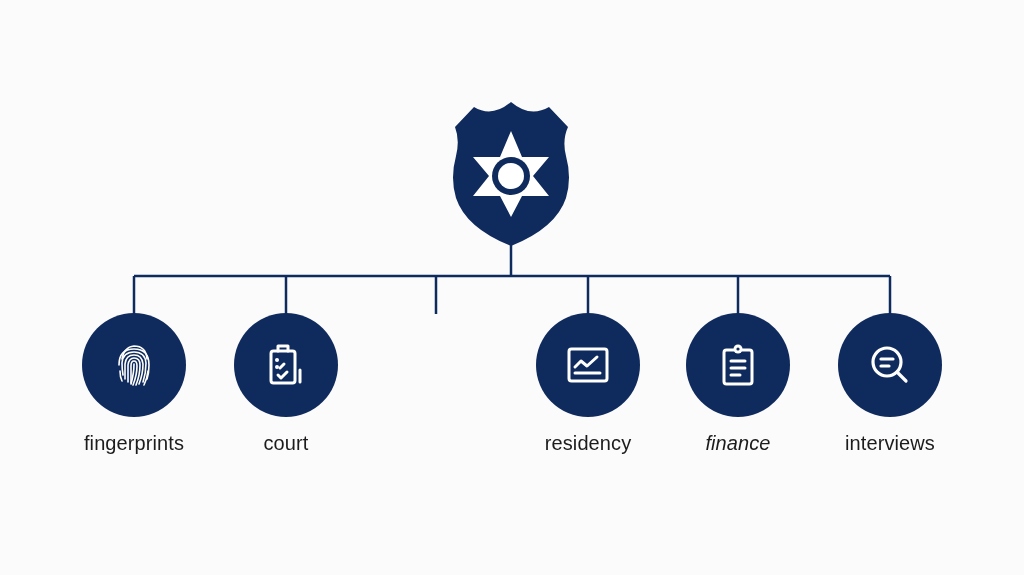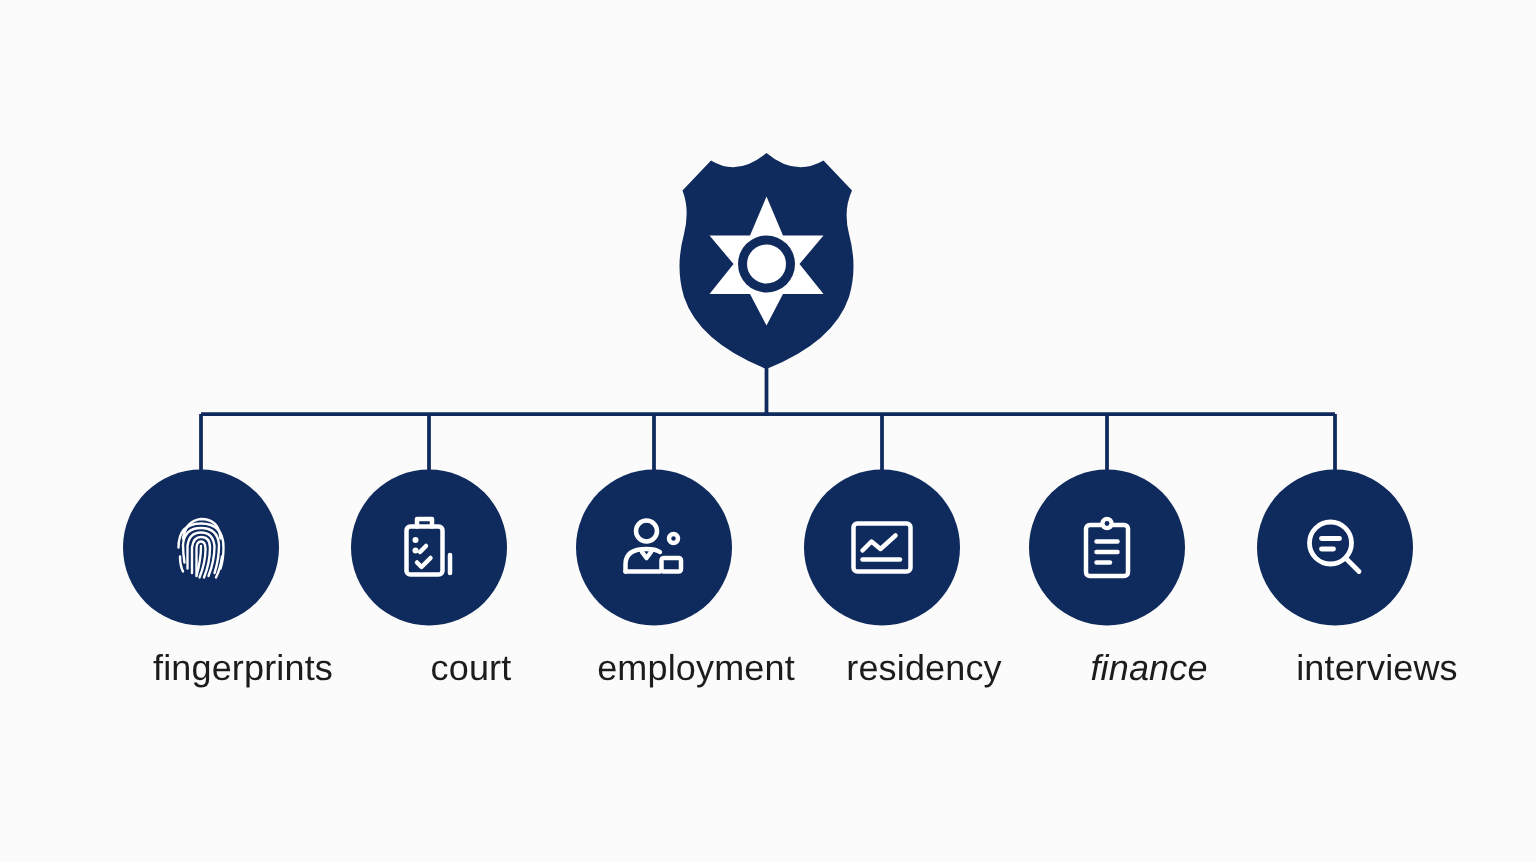--- a/index.html
+++ b/index.html
@@ -51,24 +51,23 @@
     .node-circle svg {
       width: 56px;
       height: 56px;
     }
     .node-label {
       position: absolute;
       top: 119px;
       left: 50%;
       transform: translateX(-50%);
       white-space: nowrap;
-      font-size: 24px;
+      font-size: 20px;
       color: #1c1c1c;
       letter-spacing: 0.1px;
-      margin-left: 28px;
     }
   </style>
 </head>
 <body>
 
 <div class="diagram">
 
   <svg class="connectors" viewBox="0 0 1024 575">
     <g stroke="#0f2a5c" stroke-width="2.5" fill="none">
       <line x1="511" y1="244" x2="511" y2="276"></line>
@@ -129,35 +128,20 @@
           <path d="M20 38 L23 41 L29 35"></path>
           <line x1="42" y1="33" x2="42" y2="45"></line>
         </g>
         <circle cx="19" cy="23" r="2" fill="#ffffff"></circle>
         <circle cx="19" cy="30" r="2" fill="#ffffff"></circle>
       </svg>
     </div>
     <span class="node-label">court</span>
   </div>
 
-  <div class="node" style="left:384px;">
-    <div class="node-circle">
-      <svg viewBox="0 0 56 56">
-        <g fill="none" stroke="#ffffff" stroke-width="3" stroke-linecap="round" stroke-linejoin="round">
-          <circle cx="23" cy="17" r="7"></circle>
-          <path d="M9 44 V39 Q9 29 23 29 Q29 29 32 31"></path>
-          <line x1="9" y1="44" x2="32" y2="44"></line>
-          <path d="M20 31 L23 35 L26 31"></path>
-          <rect x="33" y="35" width="13" height="9" rx="1.5"></rect>
-          <circle cx="41" cy="22" r="3"></circle>
-        </g>
-      </svg>
-    </div>
-    <span class="node-label">employment</span>
-  </div>
 
   <div class="node" style="left:536px;align-items:center;">
     <div class="node-circle">
       <svg viewBox="0 0 56 56">
         <g fill="none" stroke="#ffffff" stroke-width="3" stroke-linecap="round" stroke-linejoin="round">
           <rect x="9" y="12" width="38" height="32" rx="2.5"></rect>
           <path d="M15 30 L21 24 L27 29 L37 20"></path>
           <line x1="15" y1="36" x2="40" y2="36"></line>
         </g>
       </svg>

